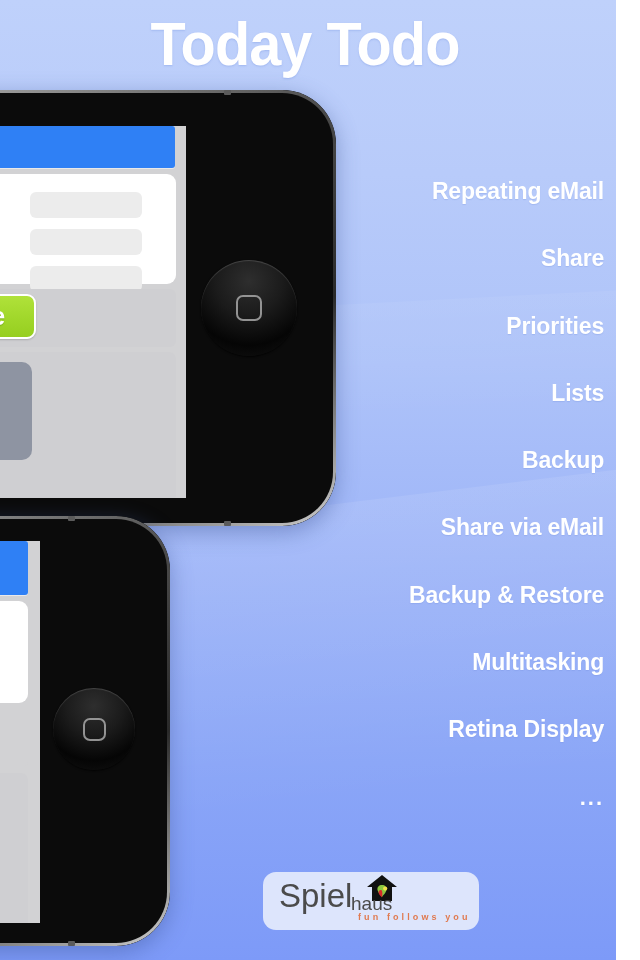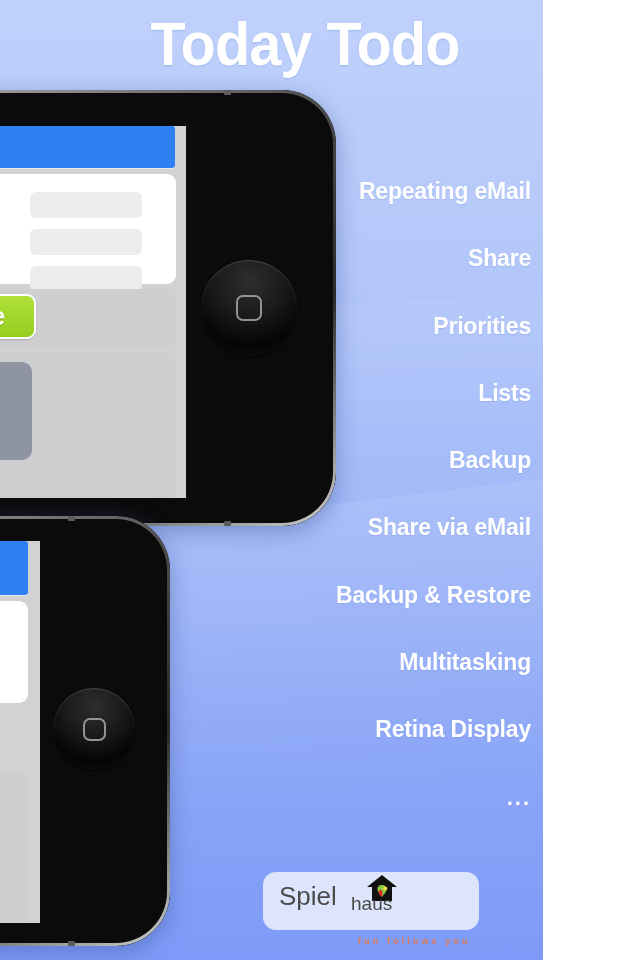--- a/index.html
+++ b/index.html
@@ -6,21 +6,21 @@
 
   html, body {
     width: 640px;
     height: 960px;
     overflow: hidden;
     font-family: "Liberation Sans", sans-serif;
   }
 
   #screen {
     position: relative;
-    width: 543px;
+    width: 616px;
     height: 960px;
     overflow: hidden;
     background: linear-gradient(to bottom,
         #bfd1fb 0%,
         #b8cbfa 18%,
         #aec3f9 38%,
         #9eb5f8 58%,
         #8ca7f7 78%,
         #7d9af8 100%);
   }
@@ -216,21 +216,21 @@
     top: 872px;
     width: 216px;
     height: 58px;
     background: #dde5fc;
     border-radius: 13px;
   }
   #logo .wordmark {
     position: absolute;
     left: 16px;
     top: 6px;
-    font-size: 26px;
+    font-size: 33px;
     line-height: 36px;
     color: #4b4b4b;
     font-weight: 400;
     letter-spacing: 0px;
   }
   #logo .sub {
     position: absolute;
     left: 88px;
     top: 21px;
     font-size: 19px;
@@ -241,21 +241,20 @@
   #logo .tagline {
     position: absolute;
     left: 95px;
     top: 40px;
     font-size: 9px;
     line-height: 11px;
     color: #e07a50;
     letter-spacing: 3.1px;
     font-weight: 700;
     white-space: nowrap;
-    margin-top: 24px;
   }
   #logo .house {
     position: absolute;
     left: 103px;
     top: 2px;
     width: 32px;
     height: 30px;
   }
 </style>
 </head>

